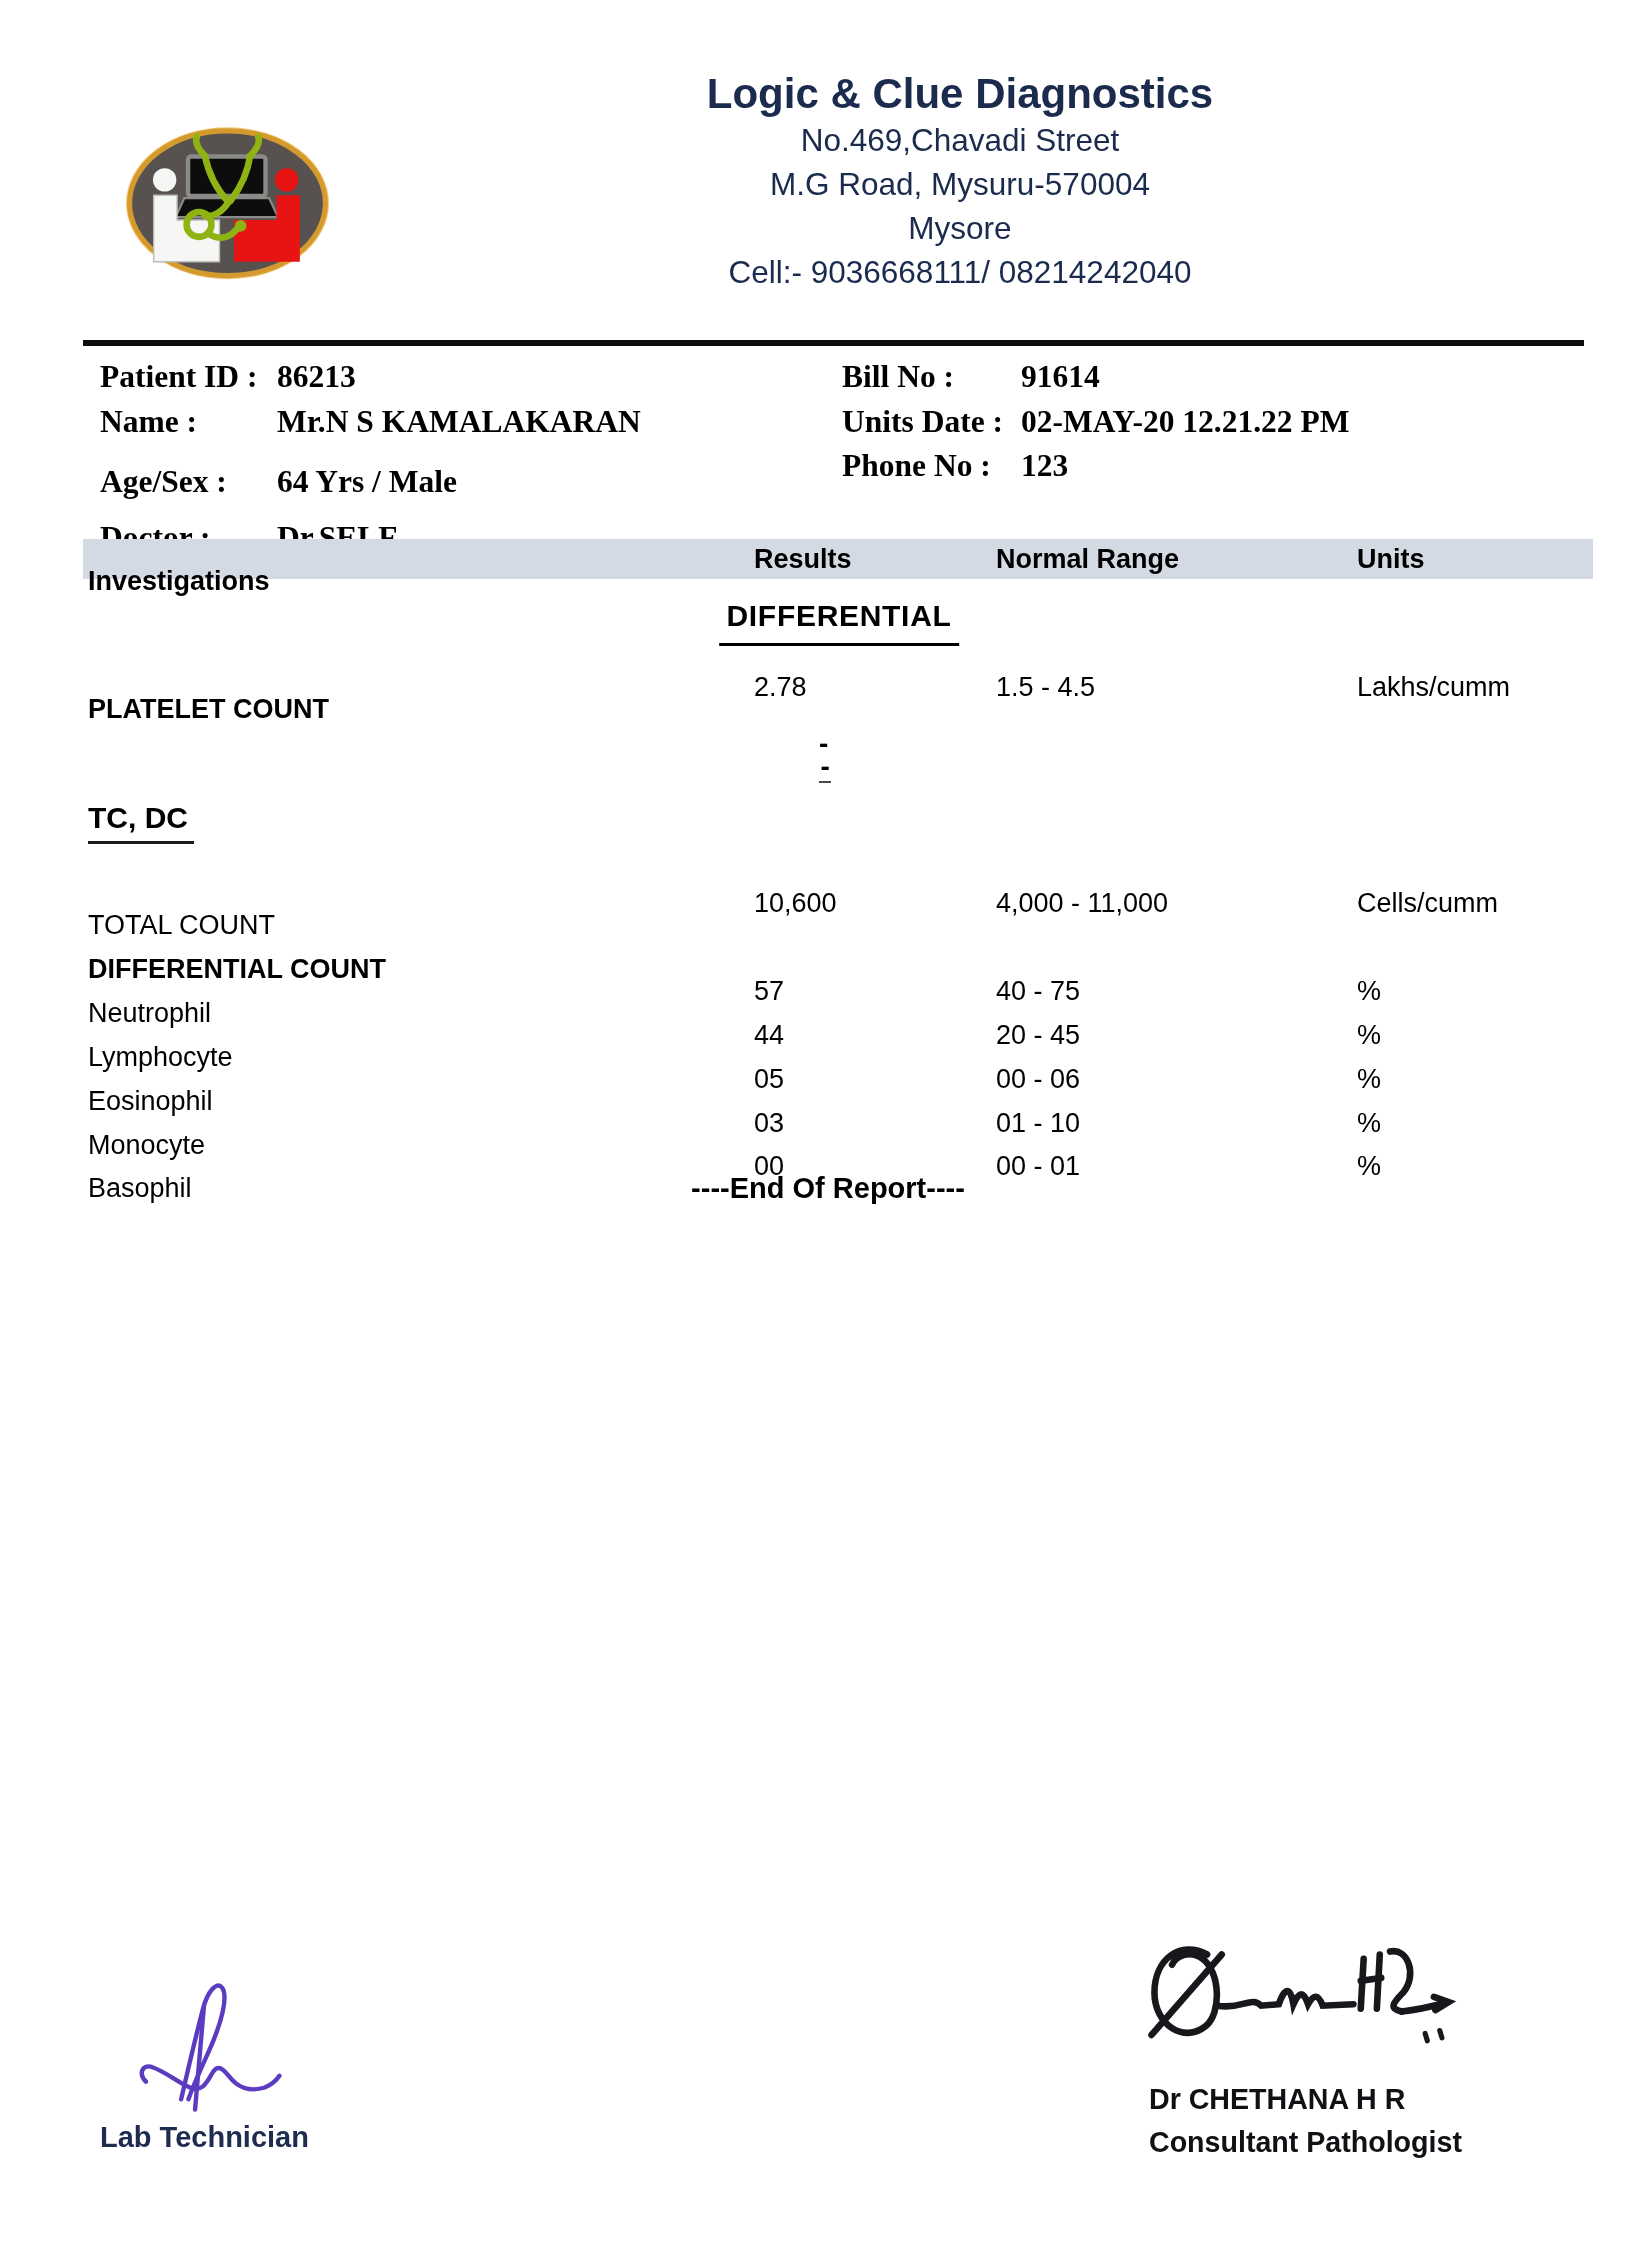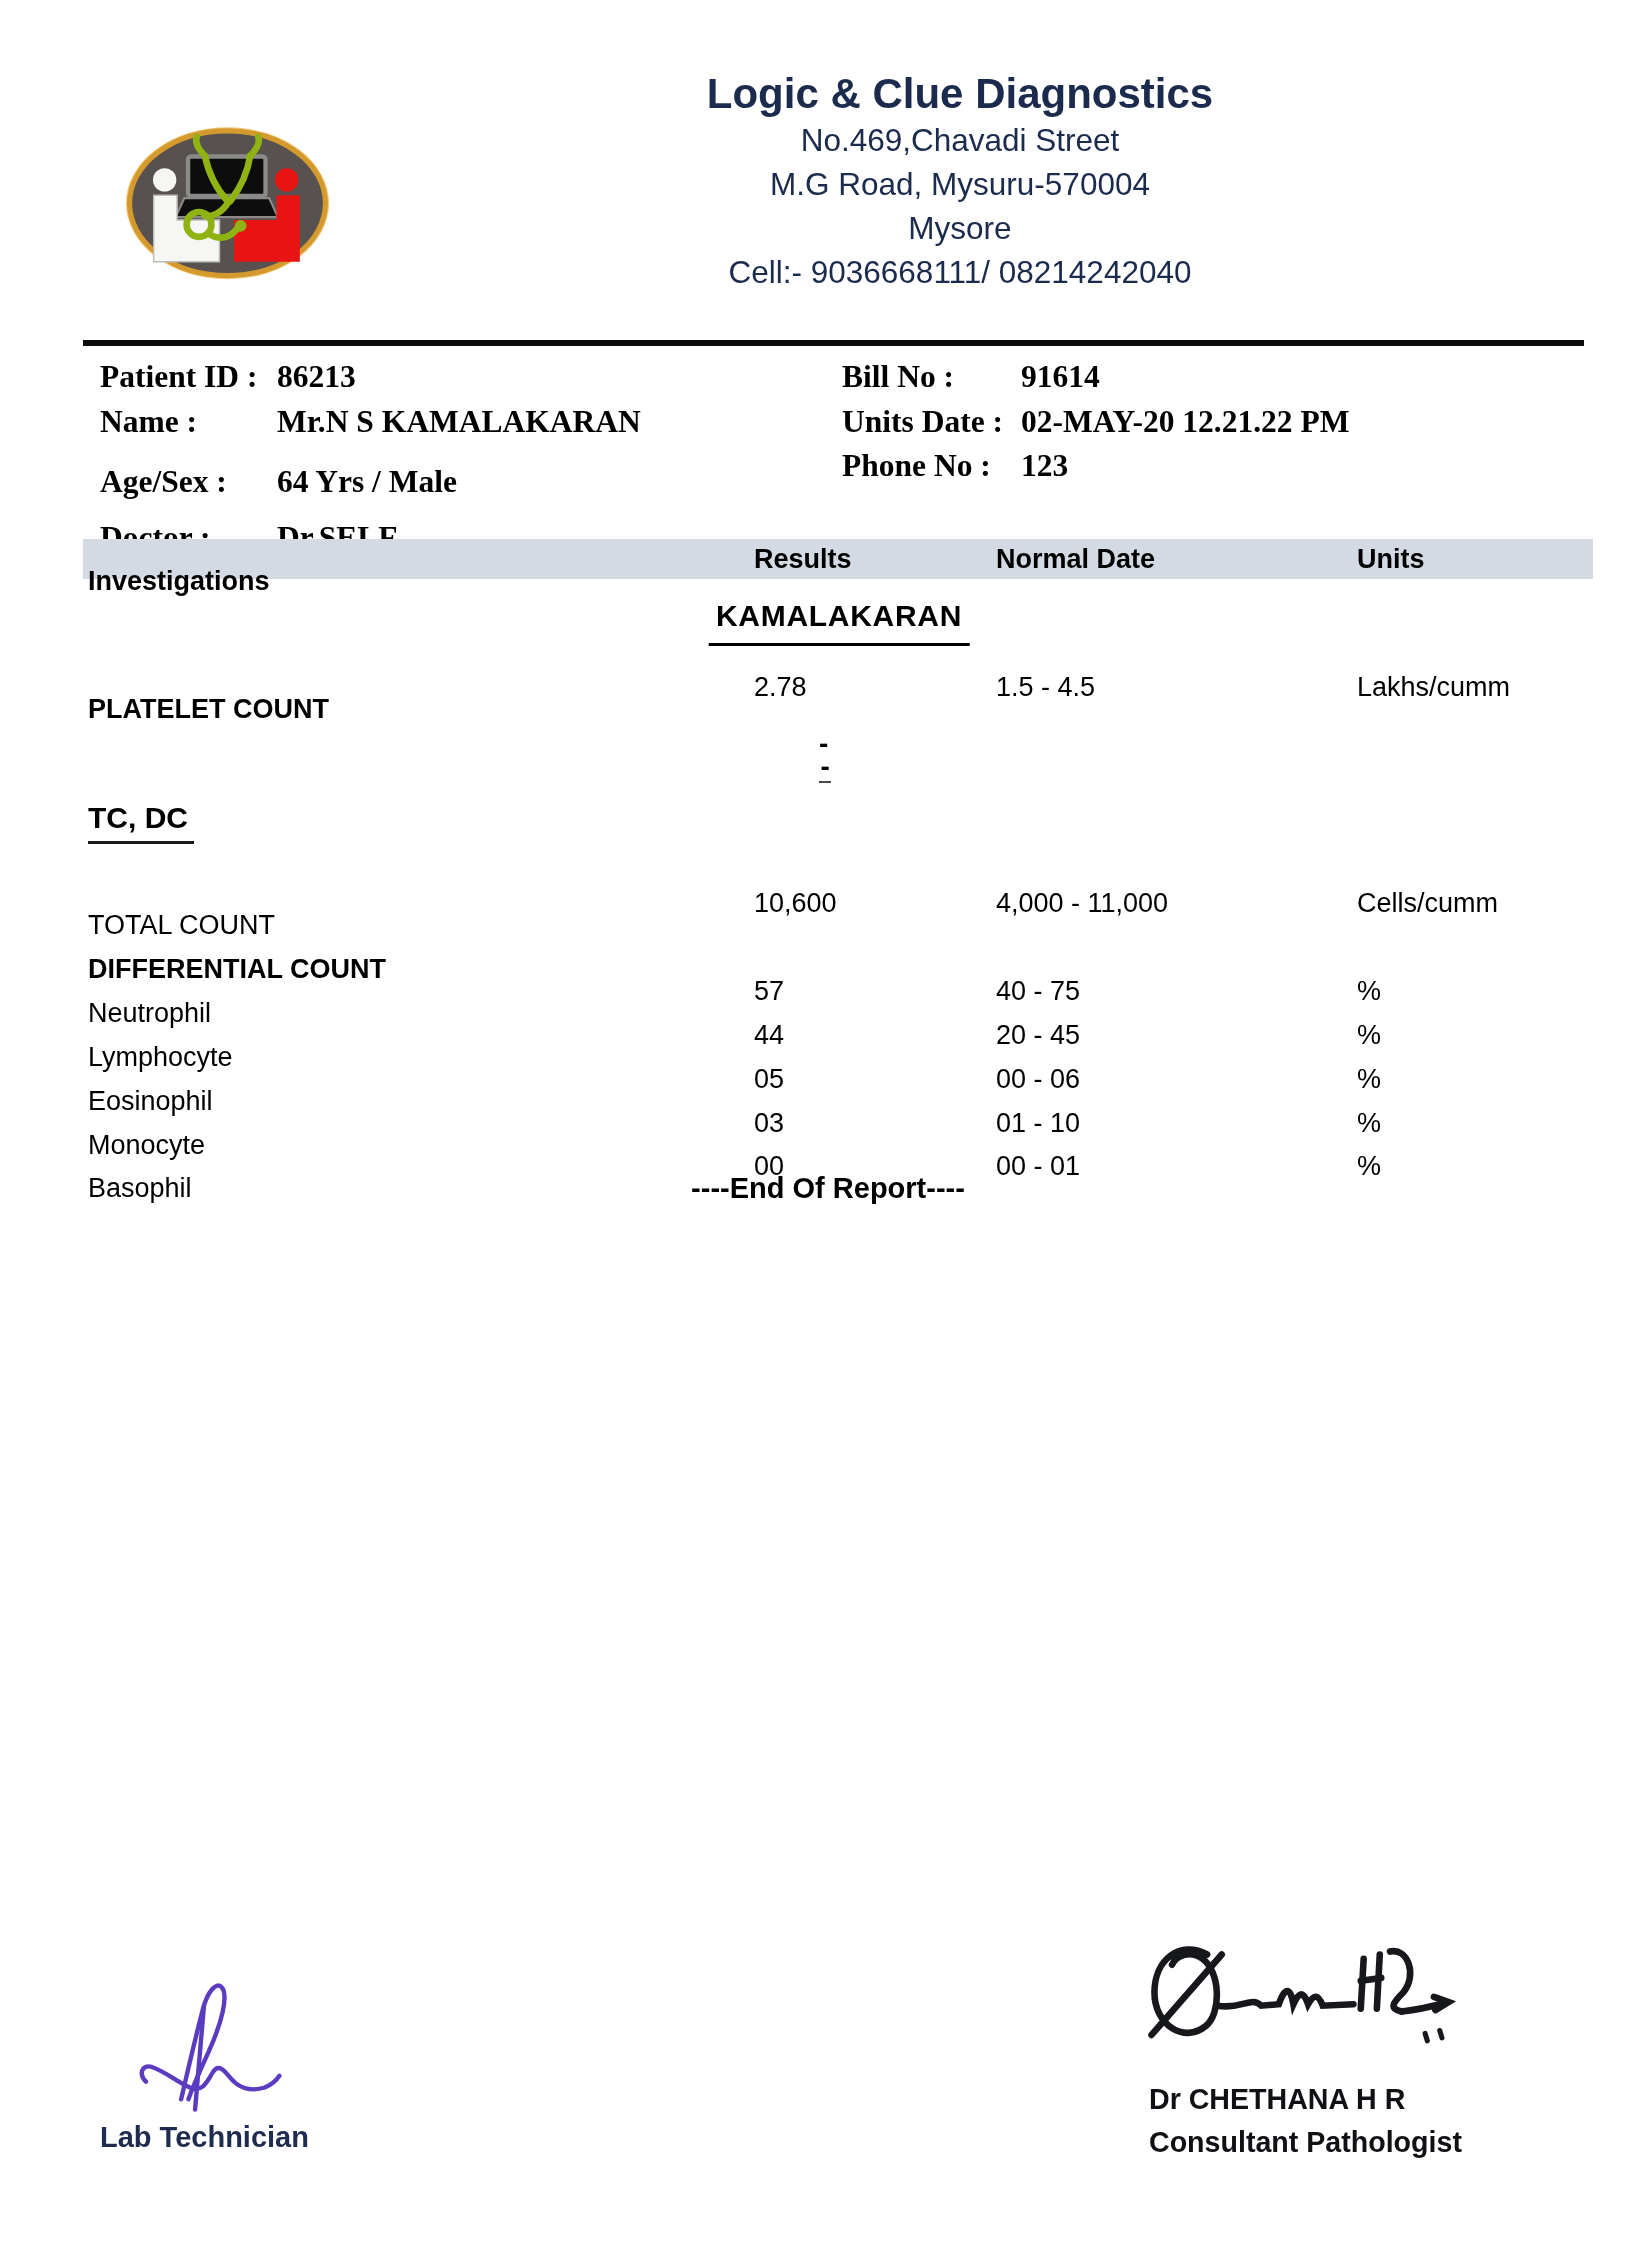--- a/index.html
+++ b/index.html
@@ -129,24 +129,24 @@
     <span class="pvalue" style="left:179px;">02-MAY-20 12.21.22 PM</span>
   </div>
   <div class="pfield" style="left:842px;top:448px;">
     <span class="plabel">Phone No :</span>
     <span class="pvalue" style="left:179px;">123</span>
   </div>
 
   <div class="thead-bar"></div>
   <div class="thead-cell c1">Investigations</div>
   <div class="thead-cell c2">Results</div>
-  <div class="thead-cell c3">Normal Date</div>
+  <div class="thead-cell c3">Normal Range</div>
   <div class="thead-cell c4">Units</div>
 
-  <div class="section-title">KAMALAKARAN</div>
+  <div class="section-title">DIFFERENTIAL</div>
 
   <div class="trow" style="top:672px;">
     <span class="c1 bold">PLATELET COUNT</span>
     <span class="c2">2.78</span>
     <span class="c3">1.5 - 4.5</span>
     <span class="c4">Lakhs/cumm</span>
   </div>
 
   <div class="dash" style="top:731px;">-</div>
   <div class="dash dash-underlined" style="top:754px;">-</div>

